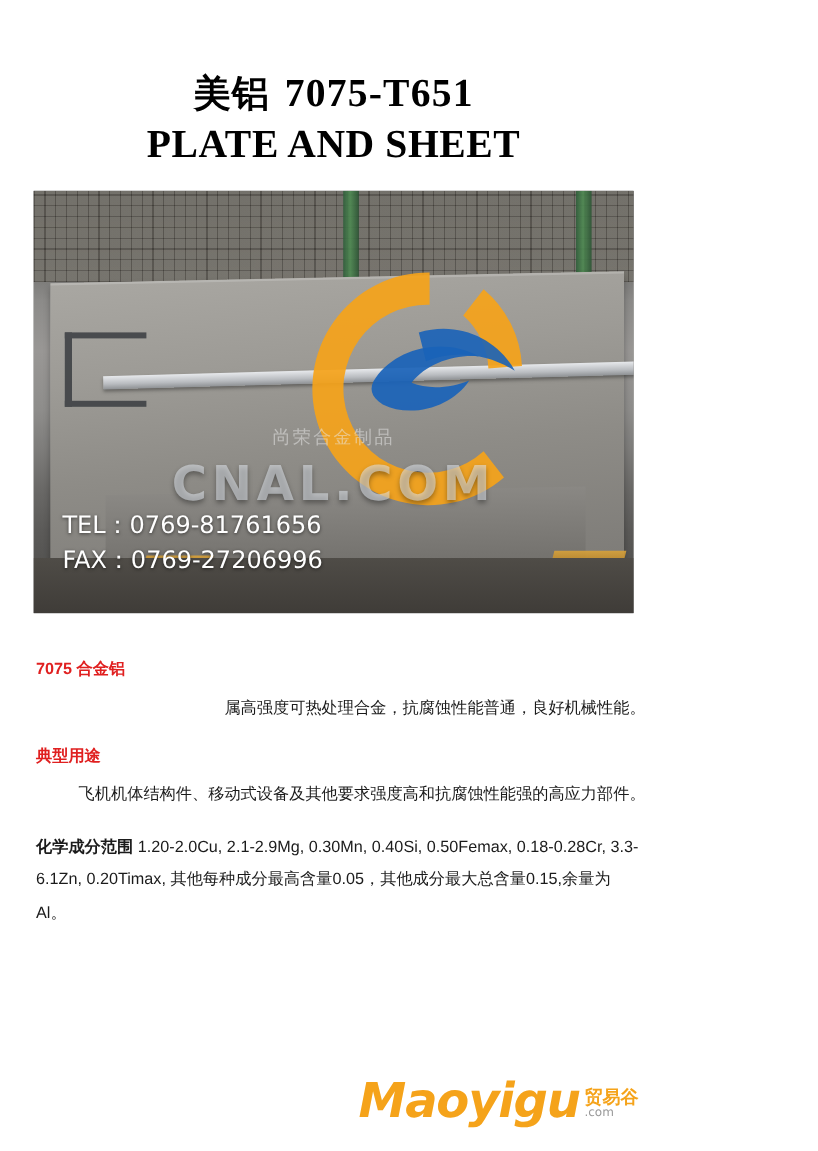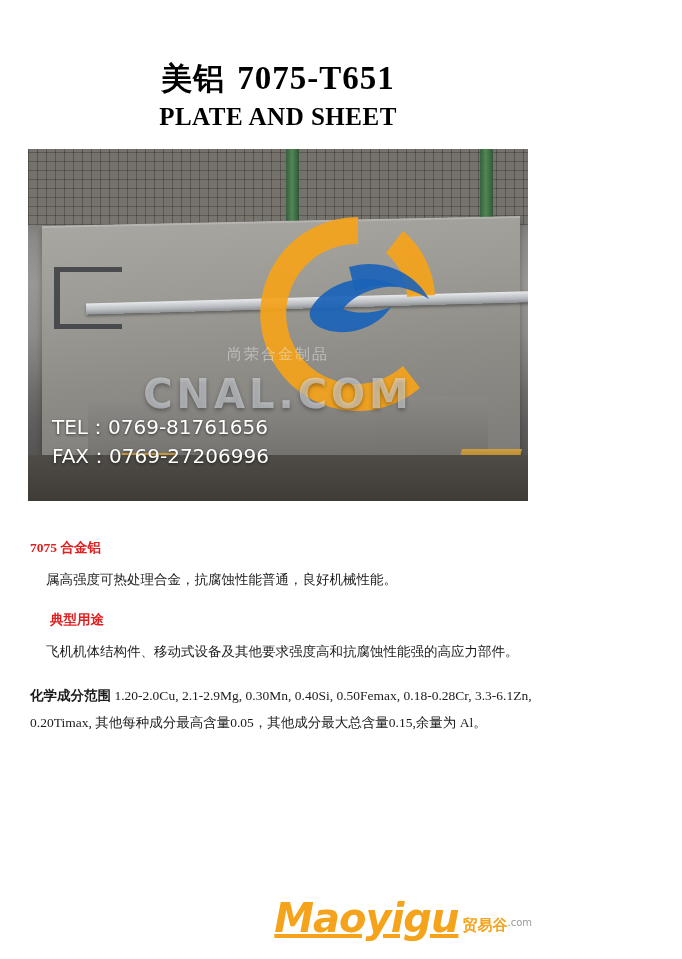--- a/index.html
+++ b/index.html
@@ -35,21 +35,21 @@
     color: #000000;
     line-height: 1.25;
   }
   .title-line1 .cn {
     font-family: "DejaVu Sans", sans-serif;
     font-weight: bold;
     font-size: 31px;
     margin-right: 12px;
   }
   .title-line2 {
-    font-size: 25px;
+    font-size: 33px;
     font-weight: bold;
     letter-spacing: 0.5px;
     color: #000000;
     line-height: 1.25;
     margin-top: 2px;
   }
 
   
   .photo {
     position: relative;
@@ -191,36 +191,37 @@
     font-family: "DejaVu Sans", sans-serif;
     font-weight: normal;
     font-size: 20px;
     line-height: 1.45;
     text-shadow: 0 1px 3px rgba(0,0,0,0.6);
   }
 
   
   .content {
     padding: 34px 18px 0 30px;
-    font-family: Liberation Serif, serif;
+    font-family: Liberation Sans, sans-serif;
     font-size: 13.5px;
     line-height: 1.95;
     color: #1b1b1b;
   }
   .heading-red {
     color: #e02020;
     font-weight: bold;
     font-size: 13.5px;
     margin: 0 0 6px 0;
   }
   .para {
-    margin: 0 0 16px 16px;
+    margin: 0 0 16px 0;
+    text-align: right;
   }
   .para.tight { margin-bottom: 14px; }
-  .heading-red.second { margin-top: 4px; margin-left: 20px; }
+  .heading-red.second { margin-top: 4px; }
   .comp-block {
     margin: 0;
     line-height: 2.05;
   }
   .comp-label {
     font-weight: bold;
   }
 
   
   .footer-logo {
@@ -232,37 +233,37 @@
     gap: 4px;
   }
   .footer-logo .word {
     font-family: "DejaVu Sans", sans-serif;
     font-size: 40px;
     font-weight: bold;
     font-style: italic;
     color: #f5a31a;
     line-height: 0.95;
     letter-spacing: -1px;
-    text-decoration: underline;
   }
   .footer-logo .cnword {
     font-family: "DejaVu Sans", sans-serif;
     font-size: 15px;
     font-weight: bold;
     color: #f5a31a;
     line-height: 1.1;
   }
   .footer-logo .dotcom {
     font-family: "DejaVu Sans", sans-serif;
     font-size: 10px;
     color: #9a9a9a;
     line-height: 1.1;
   }
   .footer-stack {
     display: flex;
+    flex-direction: column;
     align-items: flex-start;
     padding-bottom: 4px;
   }
 </style>
 </head>
 <body>
 
 <div class="page">
 
   <div class="title-block">

